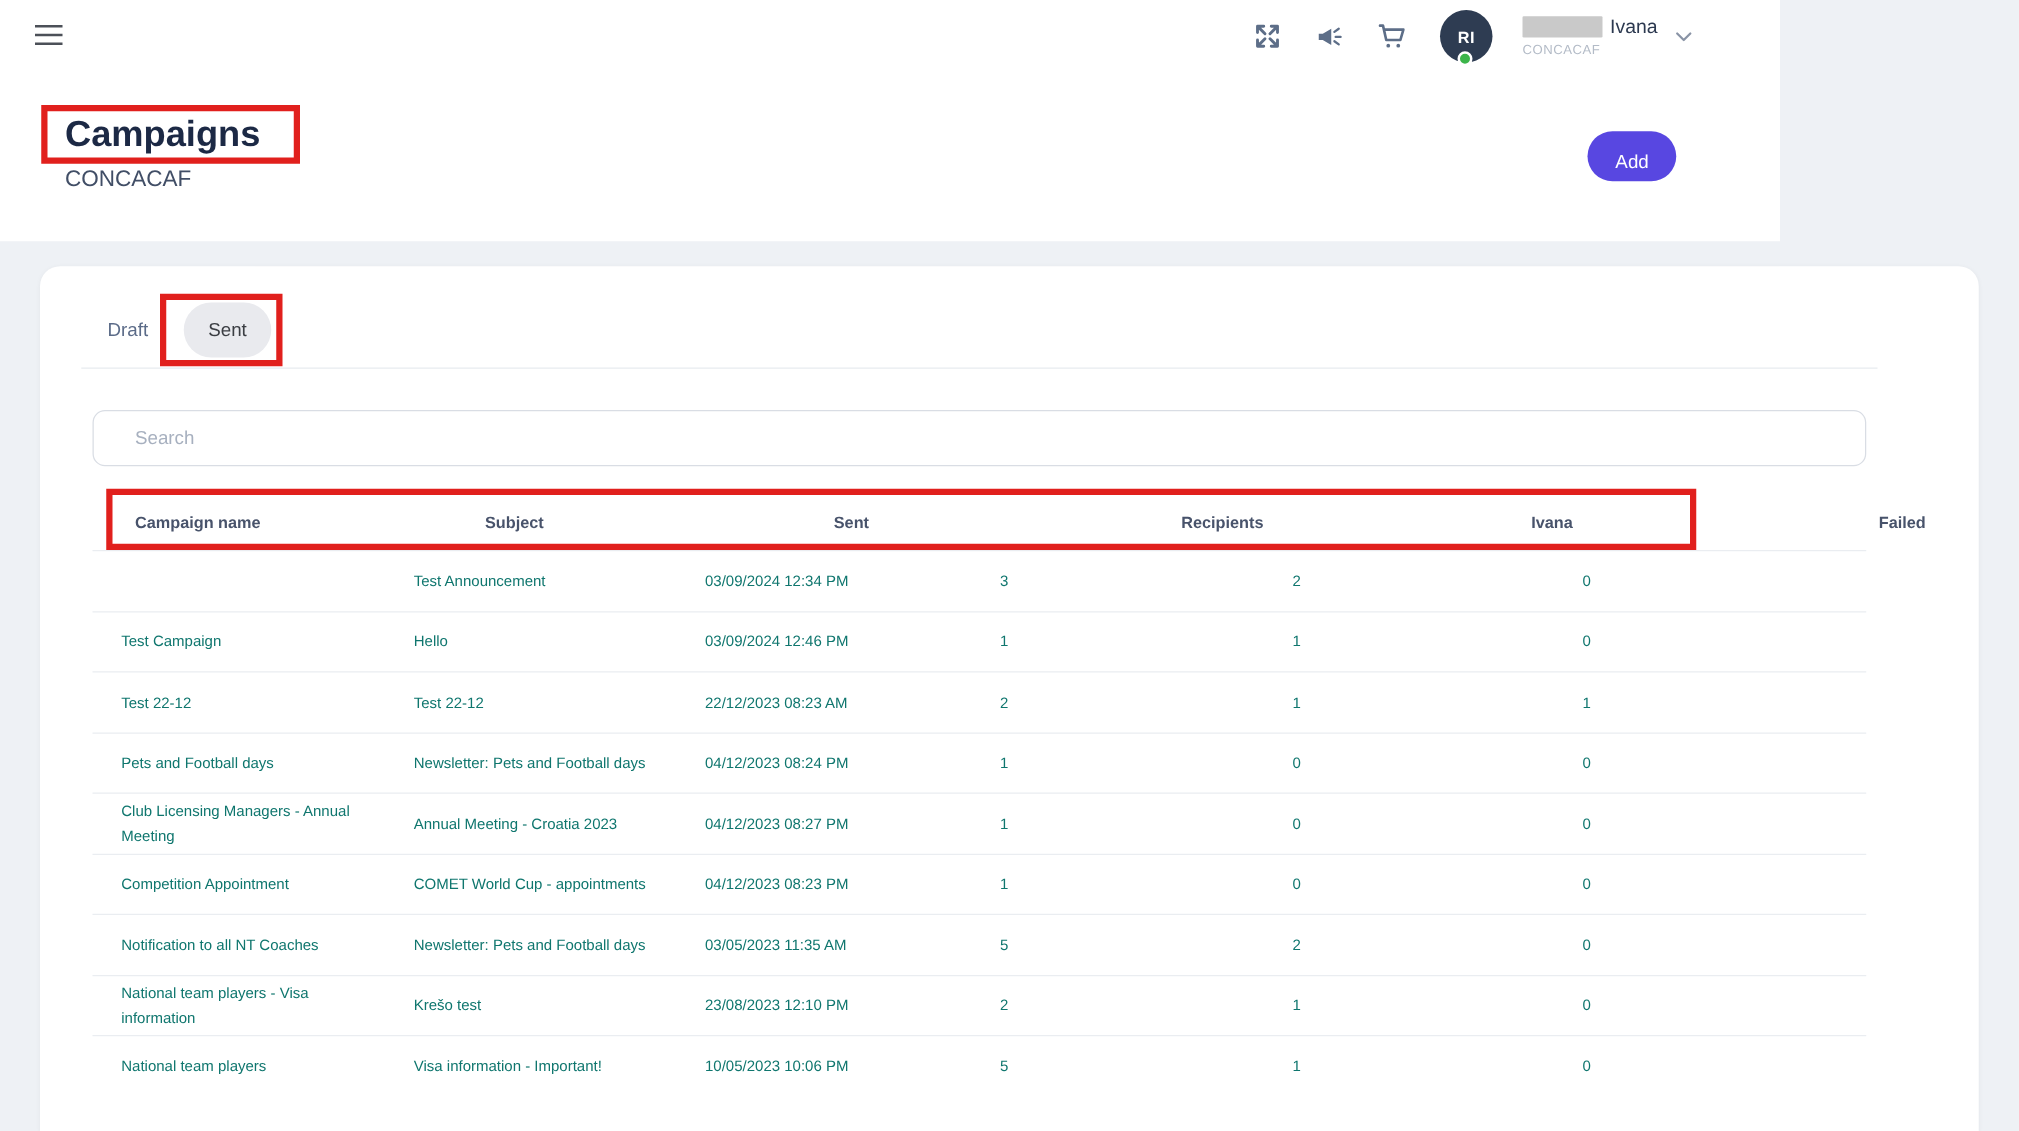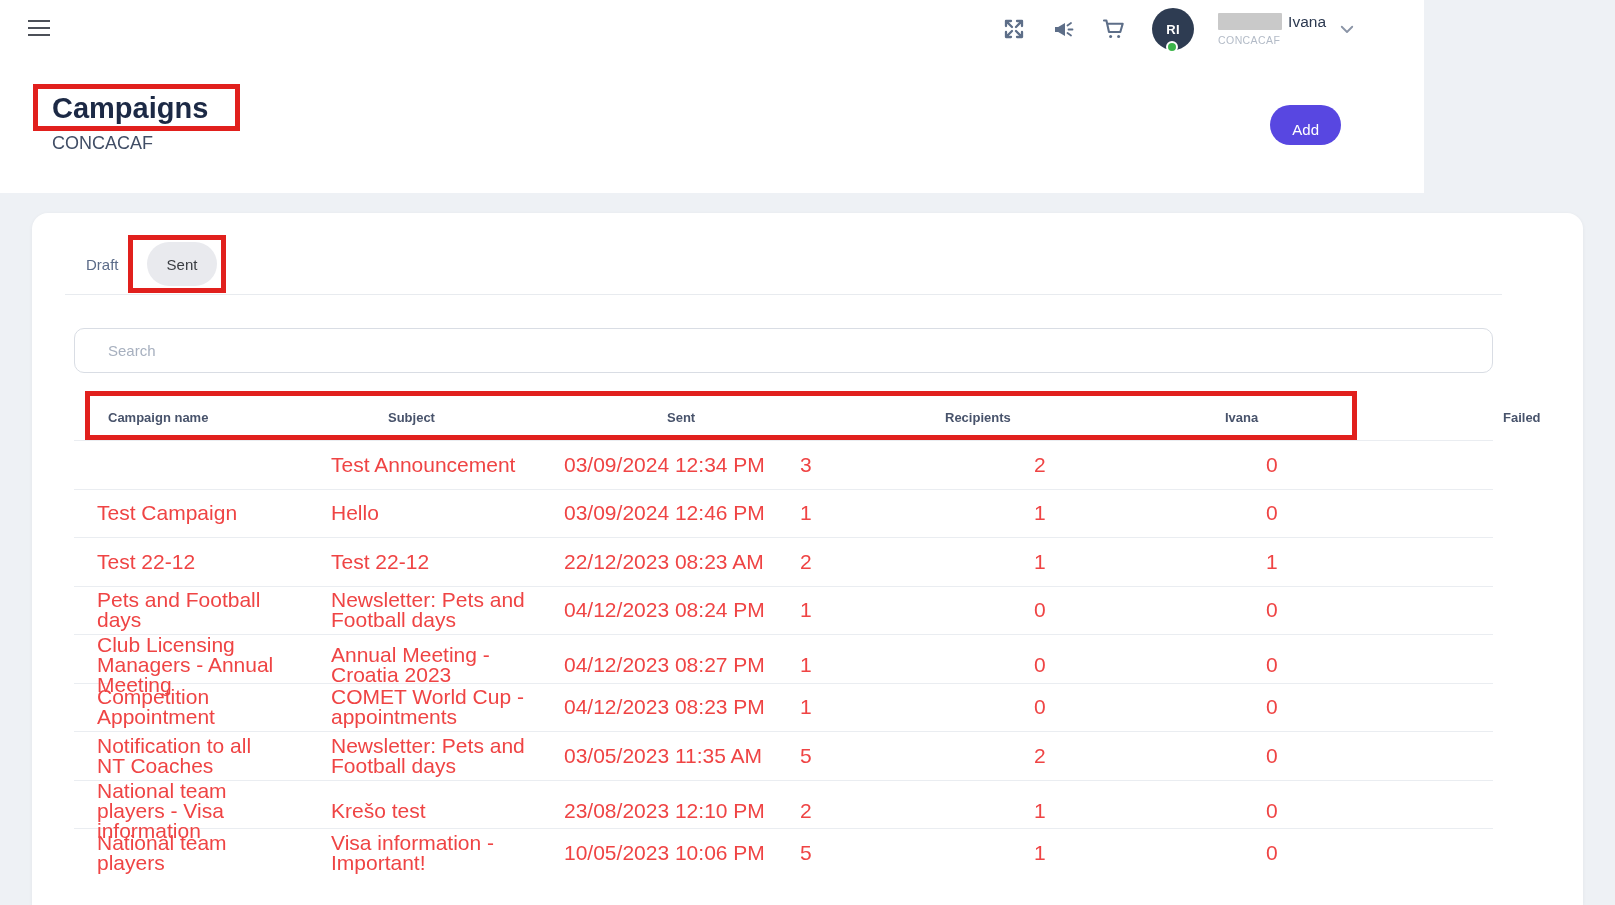--- a/index.html
+++ b/index.html
@@ -80,21 +80,21 @@
     display: grid; grid-template-columns: 234px 233px 232px 234px 232px 1fr;
     align-items: center;
     gap: 46px;
   }
   .th { font-size: 13px; font-weight: 700; color: #48536b; padding-left: 23px; cursor: pointer; }
   .tbody { position: absolute; left: 42px; top: 227px; width: 1419px; }
   .tr {
     display: grid; grid-template-columns: 234px 233px 232px 234px 232px 1fr;
     height: 48.5px; align-items: center; border-top: 1px solid #eaedf1; cursor: pointer;
   }
-  .td { font-size: 21px; color: #ef4444; line-height: 20px; padding-left: 23px; }
+  .td { font-size: 12px; color: #0f766e; line-height: 20px; padding-left: 23px; }
   .td.col0 { padding-right: 26px; }
   .td.col1 { padding-right: 14px; }
   .td.num  { padding-left: 27px; }
 </style>
 </head>
 <body>
 
 <div class="page">
 
   <div class="header-white">

